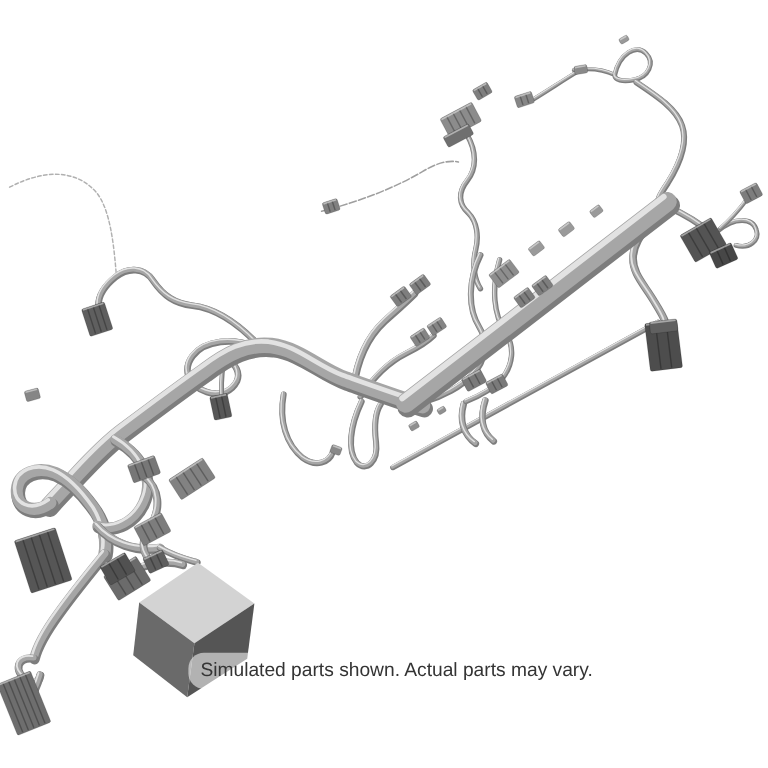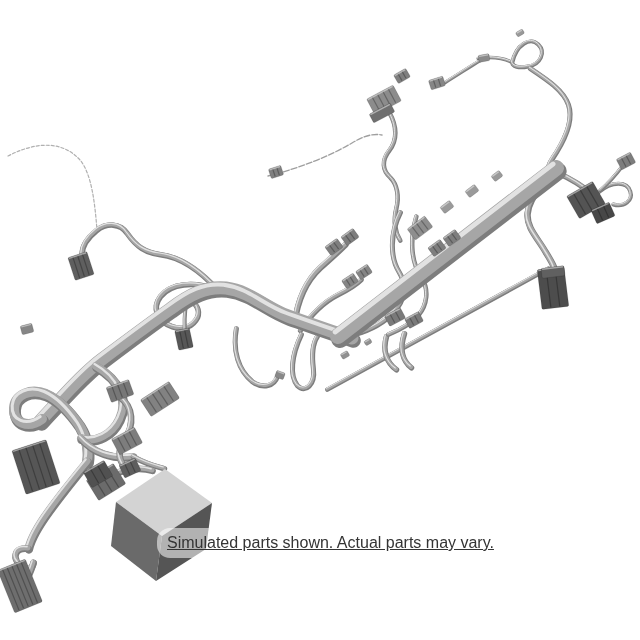--- a/index.html
+++ b/index.html
@@ -4,28 +4,27 @@
 <style>
   html,body{margin:0;padding:0;}
   body{
     width:640px;height:640px;overflow:hidden;
     background:var(--background,#fff);
     font-family:"Liberation Sans", sans-serif;
   }
   .stage{position:relative;width:640px;height:640px;background:var(--background,#fff);}
   .stage svg{position:absolute;left:0;top:0;}
   .caption{
-    position:absolute;left:157px;top:528px;
+    position:absolute;left:157px;top:544px;
     padding:5px 12px 6px 10px;
     border-radius:13px;
     background:var(--caption-pill,rgba(255,255,255,0.55));
     color:var(--caption-text,#343434);
     font-size:16px;line-height:19px;font-weight:400;
     white-space:nowrap;
-    text-decoration:underline;
   }
 </style>
 </head>
 <body>
 
 <div class="stage">
   <svg width="640" height="640" viewBox="0 0 640 640" aria-hidden="true">
       <path d="M 8,156 C 35,142 62,140 80,160 C 92,174 95,205 97,230" fill="none" stroke="#b0b0b0" stroke-width="1.2" stroke-linecap="round" stroke-linejoin="round" stroke-dasharray="3,2" transform="translate(0,0)"></path>
       <path d="M 268,176 C 300,168 330,156 352,143 C 362,137 372,133 382,135" fill="none" stroke="#9f9f9f" stroke-width="1.3" stroke-linecap="round" stroke-linejoin="round" stroke-dasharray="6,2" transform="translate(0,0)"></path>
       <path d="M 327,389 L 548,268" fill="none" stroke="#7d7d7d" stroke-width="4.5" stroke-linecap="round" stroke-linejoin="round" transform="translate(0.36,0.6000000000000001)"></path>

